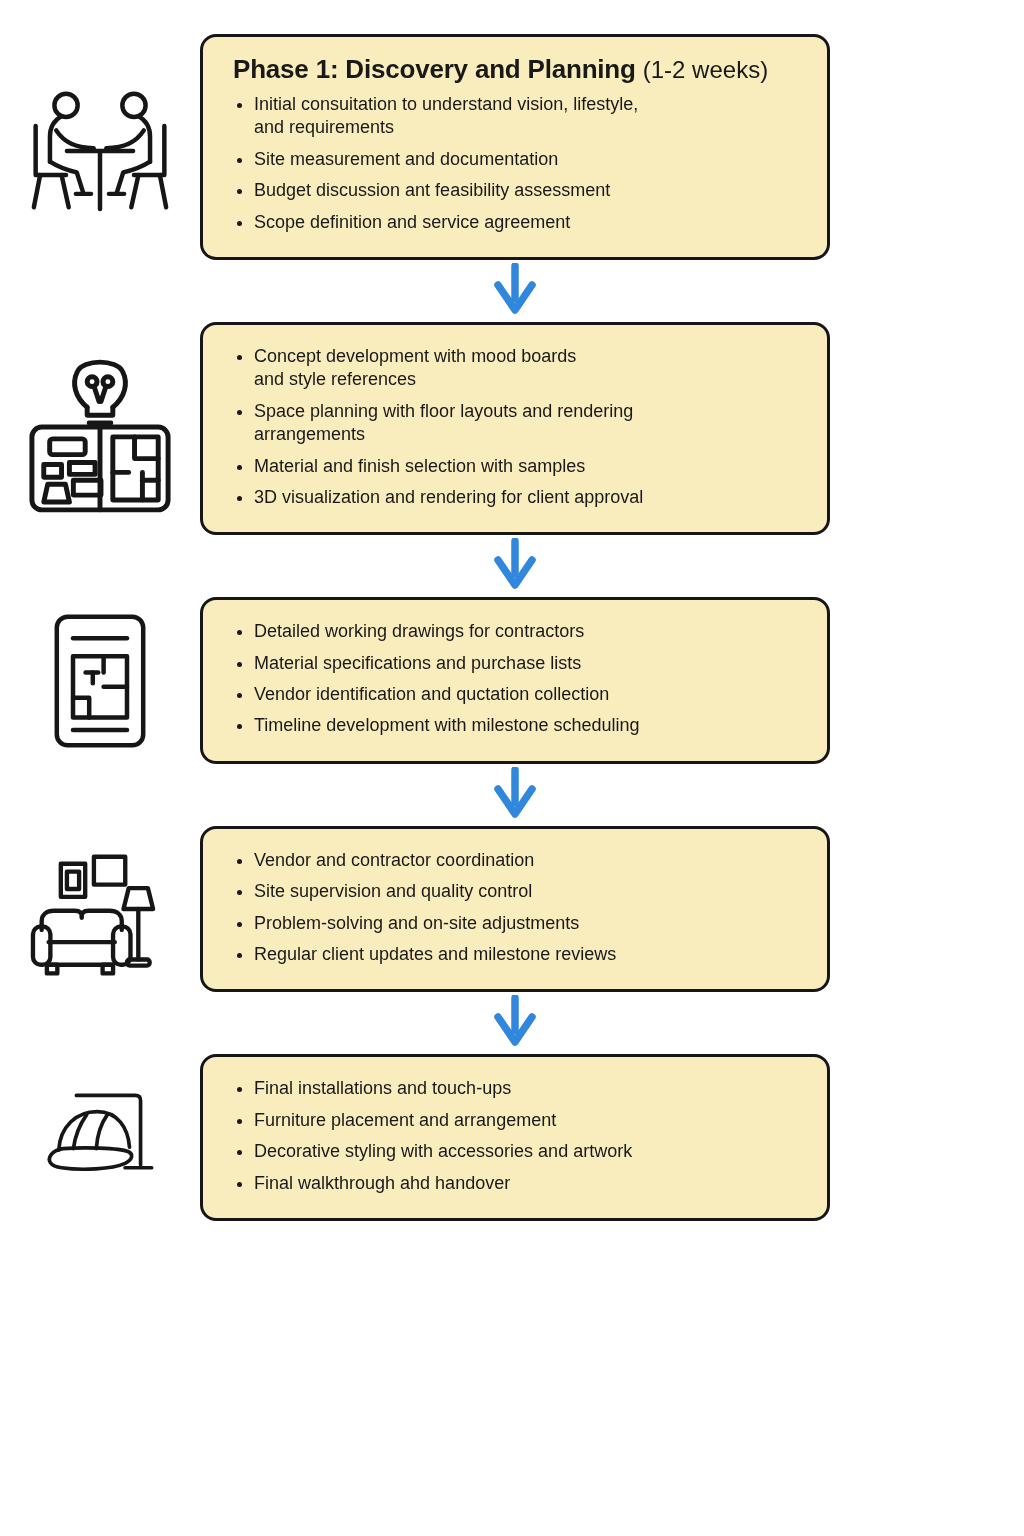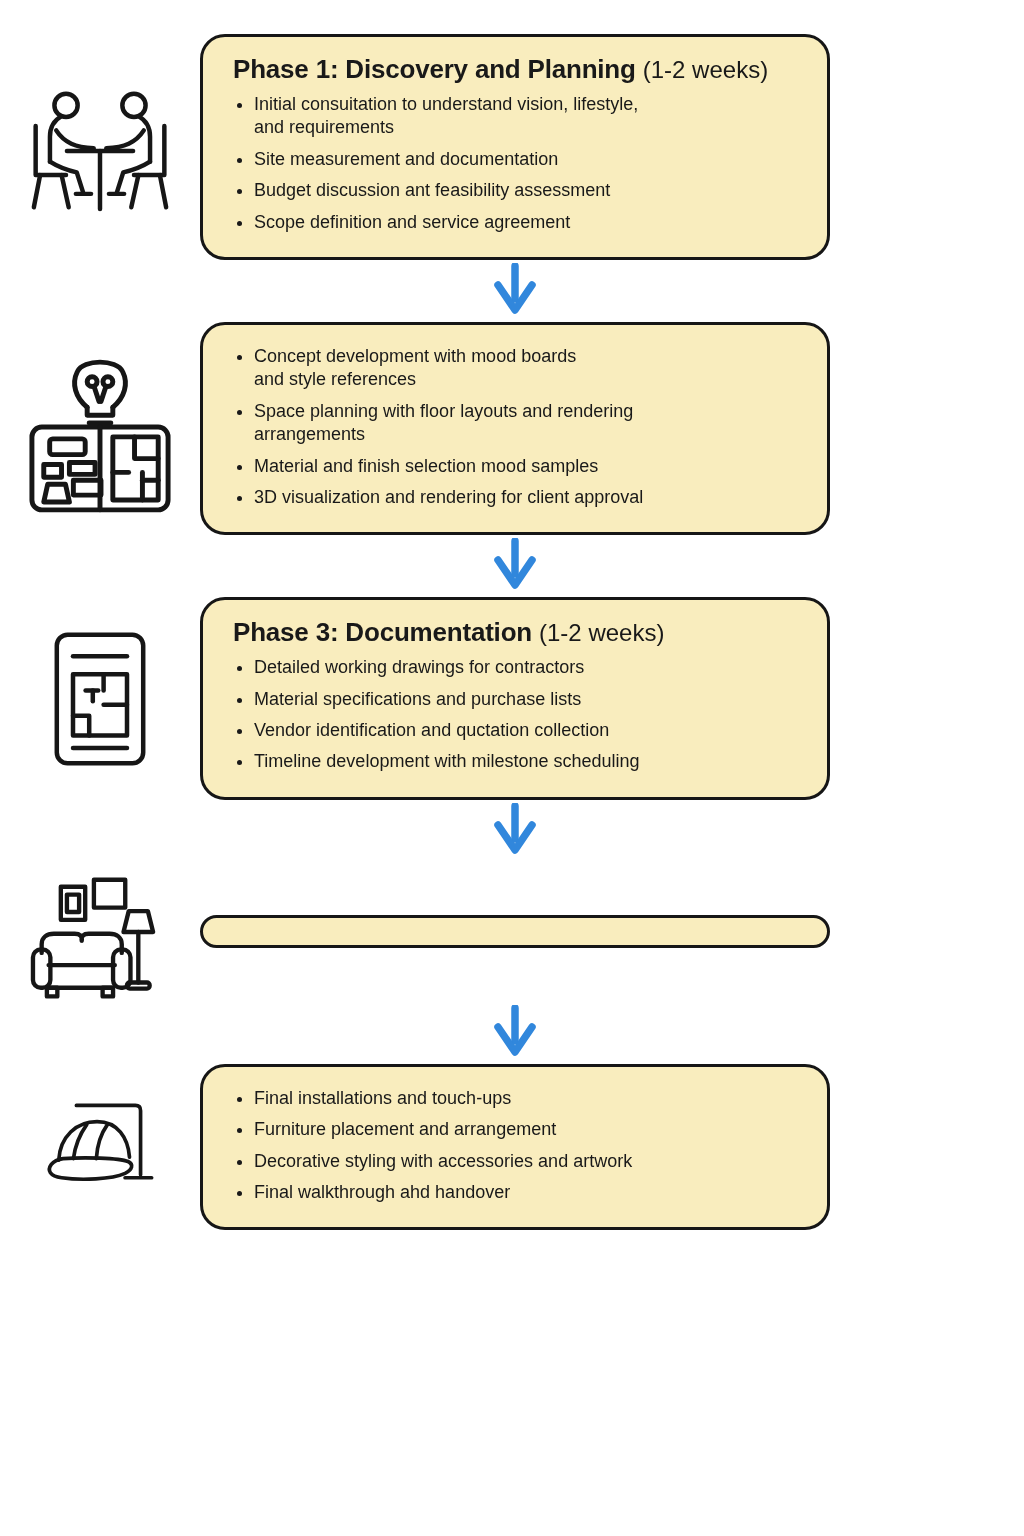--- a/index.html
+++ b/index.html
@@ -6,21 +6,21 @@
   .canvas {
     position:relative; width:1024px; height:1536px; background:#ffffff;
     font-family:"Liberation Sans", sans-serif; color:#191919; overflow:hidden;
     box-sizing:border-box; padding-top:34px;
   }
   .flow { display:flex; flex-direction:column; }
   .row { display:flex; align-items:center; }
   .icon-cell { width:200px; flex:0 0 200px; display:flex; justify-content:center; align-items:center; }
   .phase-box {
     width:630px; box-sizing:border-box;
-    background:#f9edbe; border:3px solid #161616; border-radius:25px;
+    background:#f9edbe; border:3px solid #161616; border-radius:16px;
     padding:12px 22px 15px 28px;
   }
   .phase-title { font-size:26px; font-weight:bold; margin:5px 0 7px 2px; letter-spacing:-0.2px; }
   .phase-duration { font-weight:normal; font-size:24px; letter-spacing:0; }
   ul.bullets { margin:0; padding:0 0 0 23px; list-style:disc; }
   ul.bullets li { font-size:18px; line-height:1.3; margin:8px 0; white-space:pre-line; }
   .arrow-row { width:630px; margin-left:200px; display:flex; justify-content:center; padding:3px 0; }
   svg { display:block; }
   .icon g { fill:none; stroke:#161616; stroke-width:5; stroke-linecap:round; stroke-linejoin:round; }
   .arrow g { fill:none; stroke:#3187dc; stroke-width:7.5; stroke-linecap:round; stroke-linejoin:round; }
@@ -97,21 +97,21 @@
             <path d="M118 140 L134 140"></path>
           </g>
         </svg>
       </div>
       <div class="phase-box">
         <ul class="bullets">
           <li>Concept development with mood boards
 and style references</li>
           <li>Space planning with floor layouts and rendering
 arrangements</li>
-          <li>Material and finish selection mood samples</li>
+          <li>Material and finish selection with samples</li>
           <li>3D visualization and rendering for client approval</li>
         </ul>
       </div>
     </div>
 
     <div class="arrow-row arrow">
       <svg width="60" height="56" viewBox="0 0 60 56">
           <g>
             <path d="M30 3 L30 36"></path>
             <path d="M13 22 L30 47 L47 22"></path>
@@ -129,21 +129,20 @@
             <path d="M64 50 L64 68"></path>
             <path d="M44 68 L58 68"></path>
             <path d="M52 68 L52 80"></path>
             <path d="M64 84 L90 84"></path>
             <path d="M30 96 L48 96 L48 118"></path>
             <path d="M30 132 L90 132"></path>
           </g>
         </svg>
       </div>
       <div class="phase-box">
-        <div class="phase-title"><span>Phase 3: Documentation</span> <span class="phase-duration">(1-2 weeks)</span></div>
         <ul class="bullets">
           <li>Detailed working drawings for contractors</li>
           <li>Material specifications and purchase lists</li>
           <li>Vendor identification and quctation collection</li>
           <li>Timeline development with milestone scheduling</li>
         </ul>
       </div>
     </div>
 
     <div class="arrow-row arrow">
@@ -169,20 +168,26 @@
             <rect x="8" y="100" width="20" height="44" rx="9"></rect>
             <rect x="100" y="100" width="20" height="44" rx="9"></rect>
             <path d="M26 118 L102 118"></path>
             <path d="M28 144 L100 144"></path>
             <rect x="24" y="144" width="12" height="10"></rect>
             <rect x="88" y="144" width="12" height="10"></rect>
           </g>
         </svg>
       </div>
       <div class="phase-box">
+        <ul class="bullets">
+          <li>Vendor and contractor coordination</li>
+          <li>Site supervision and quality control</li>
+          <li>Problem-solving and on-site adjustments</li>
+          <li>Regular client updates and milestone reviews</li>
+        </ul>
       </div>
     </div>
 
     <div class="arrow-row arrow">
       <svg width="60" height="56" viewBox="0 0 60 56">
           <g>
             <path d="M30 3 L30 36"></path>
             <path d="M13 22 L30 47 L47 22"></path>
           </g>
         </svg>

